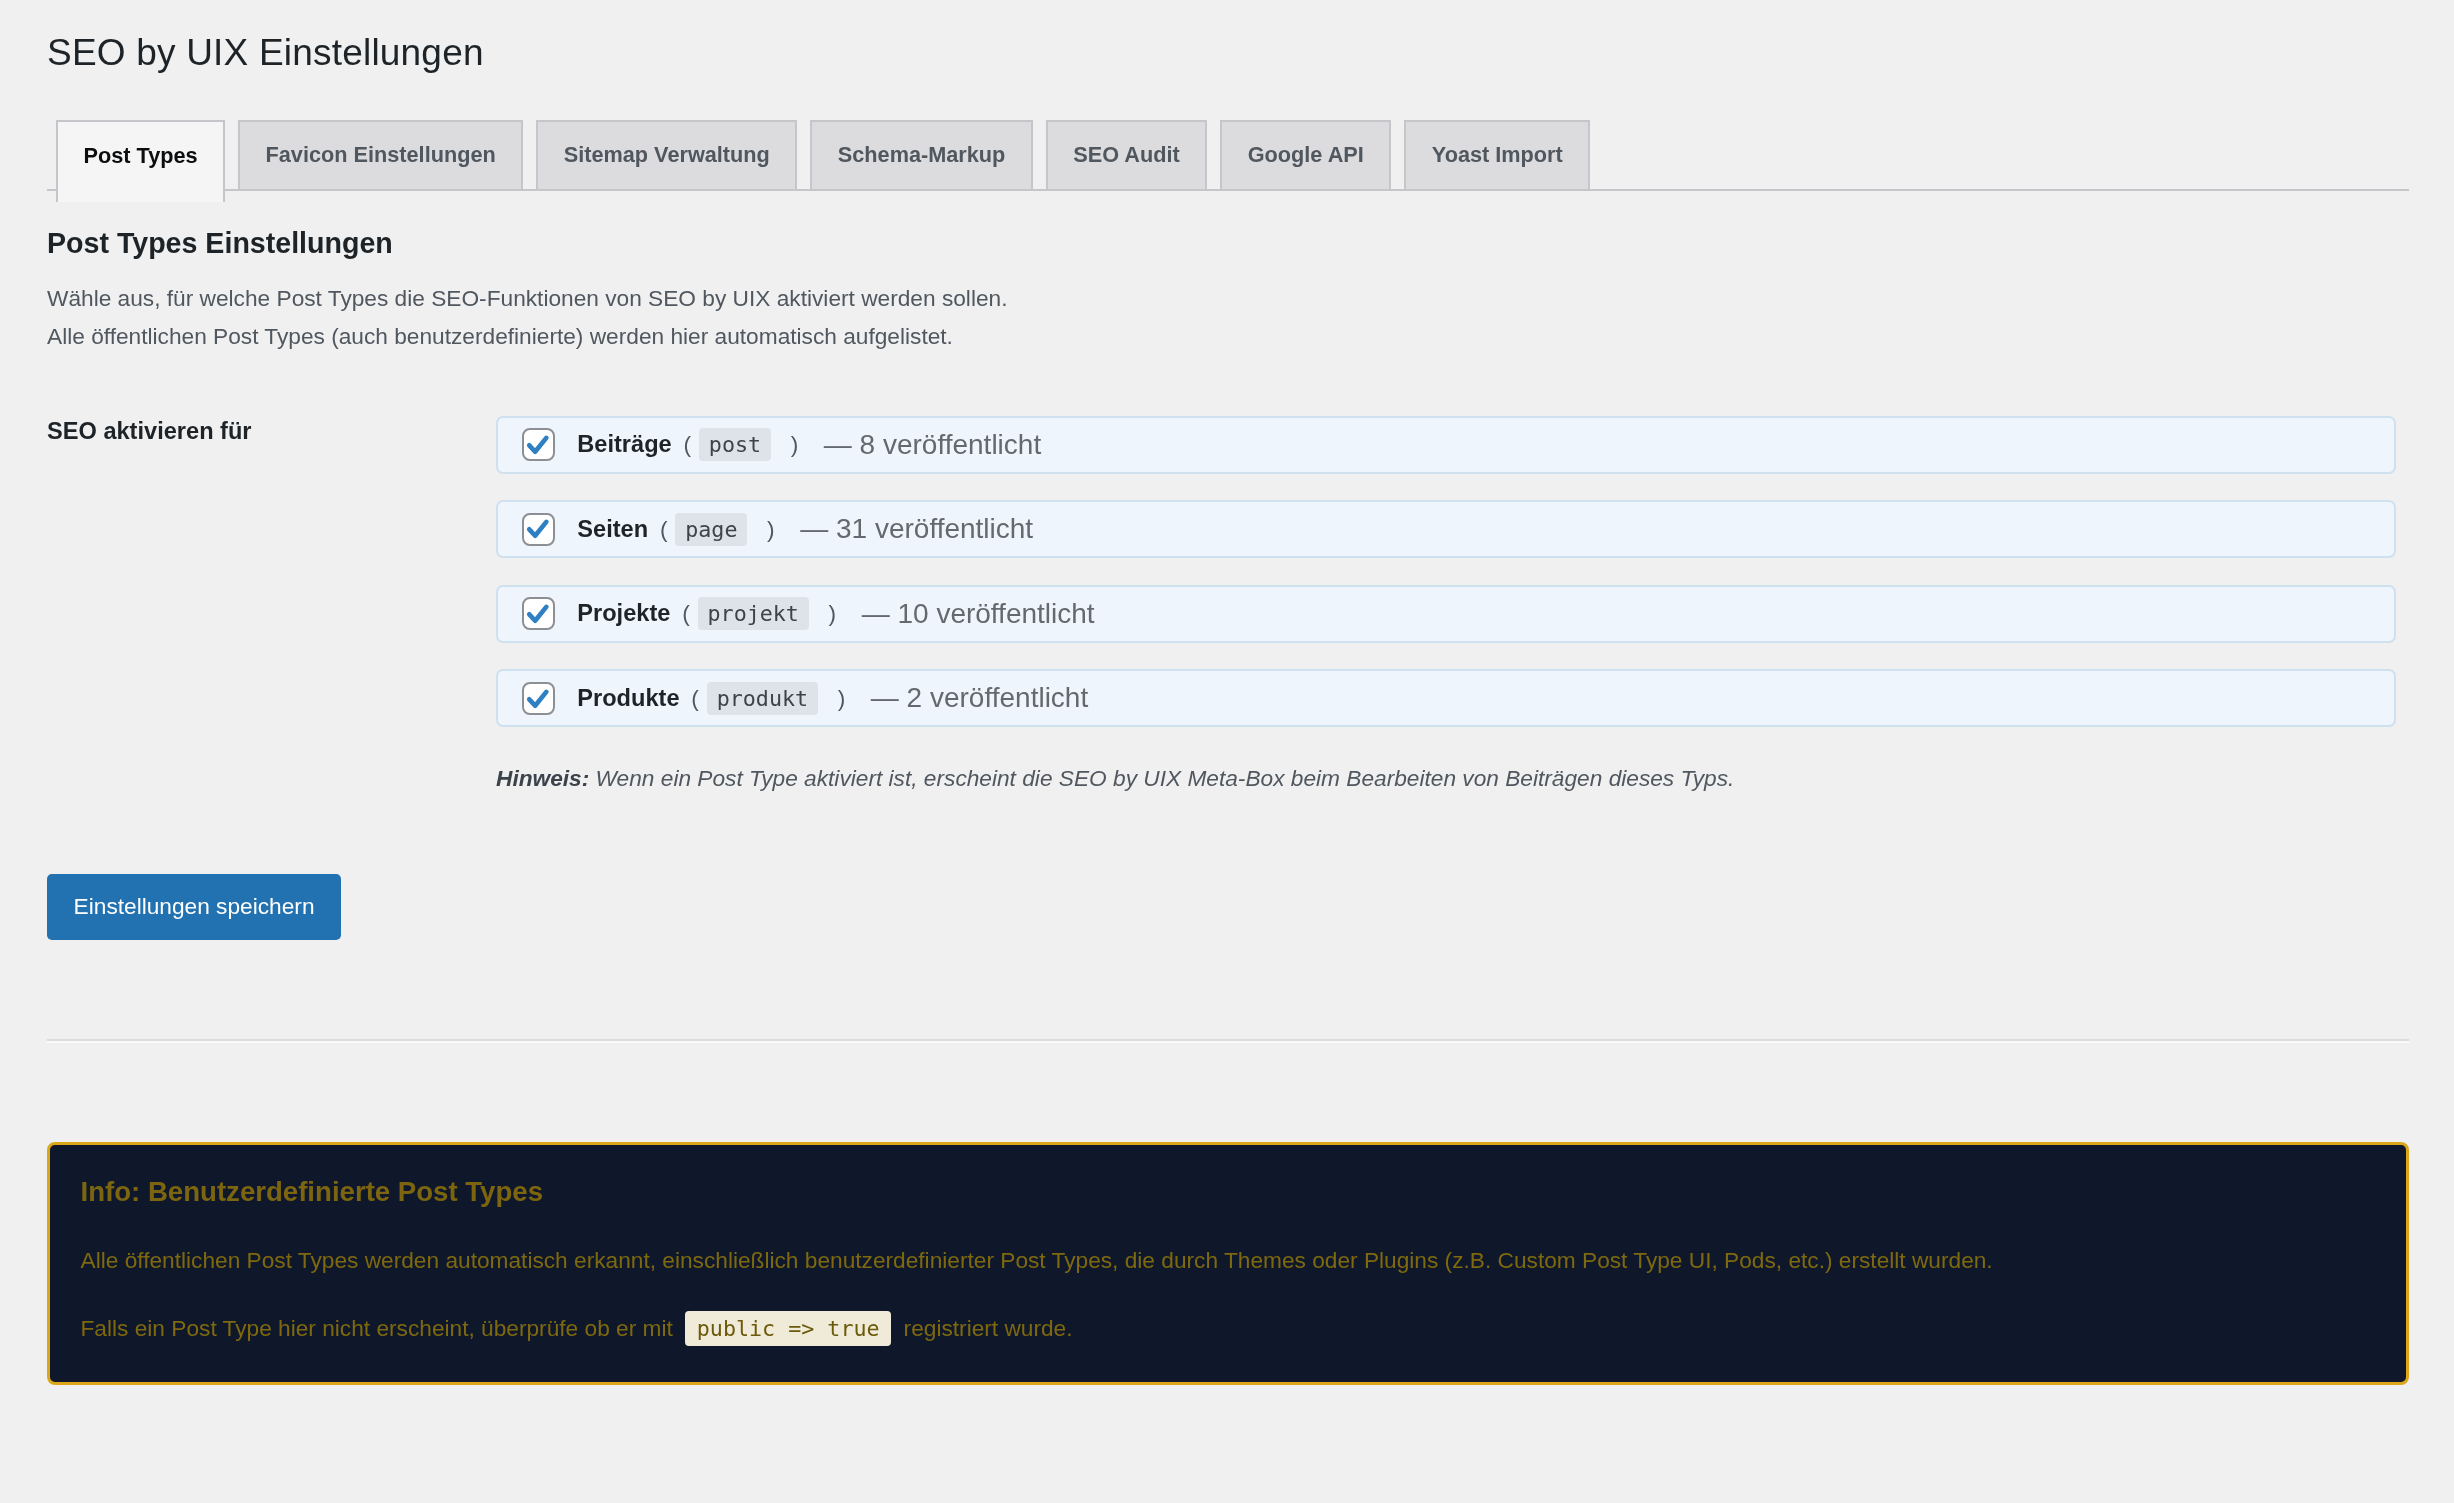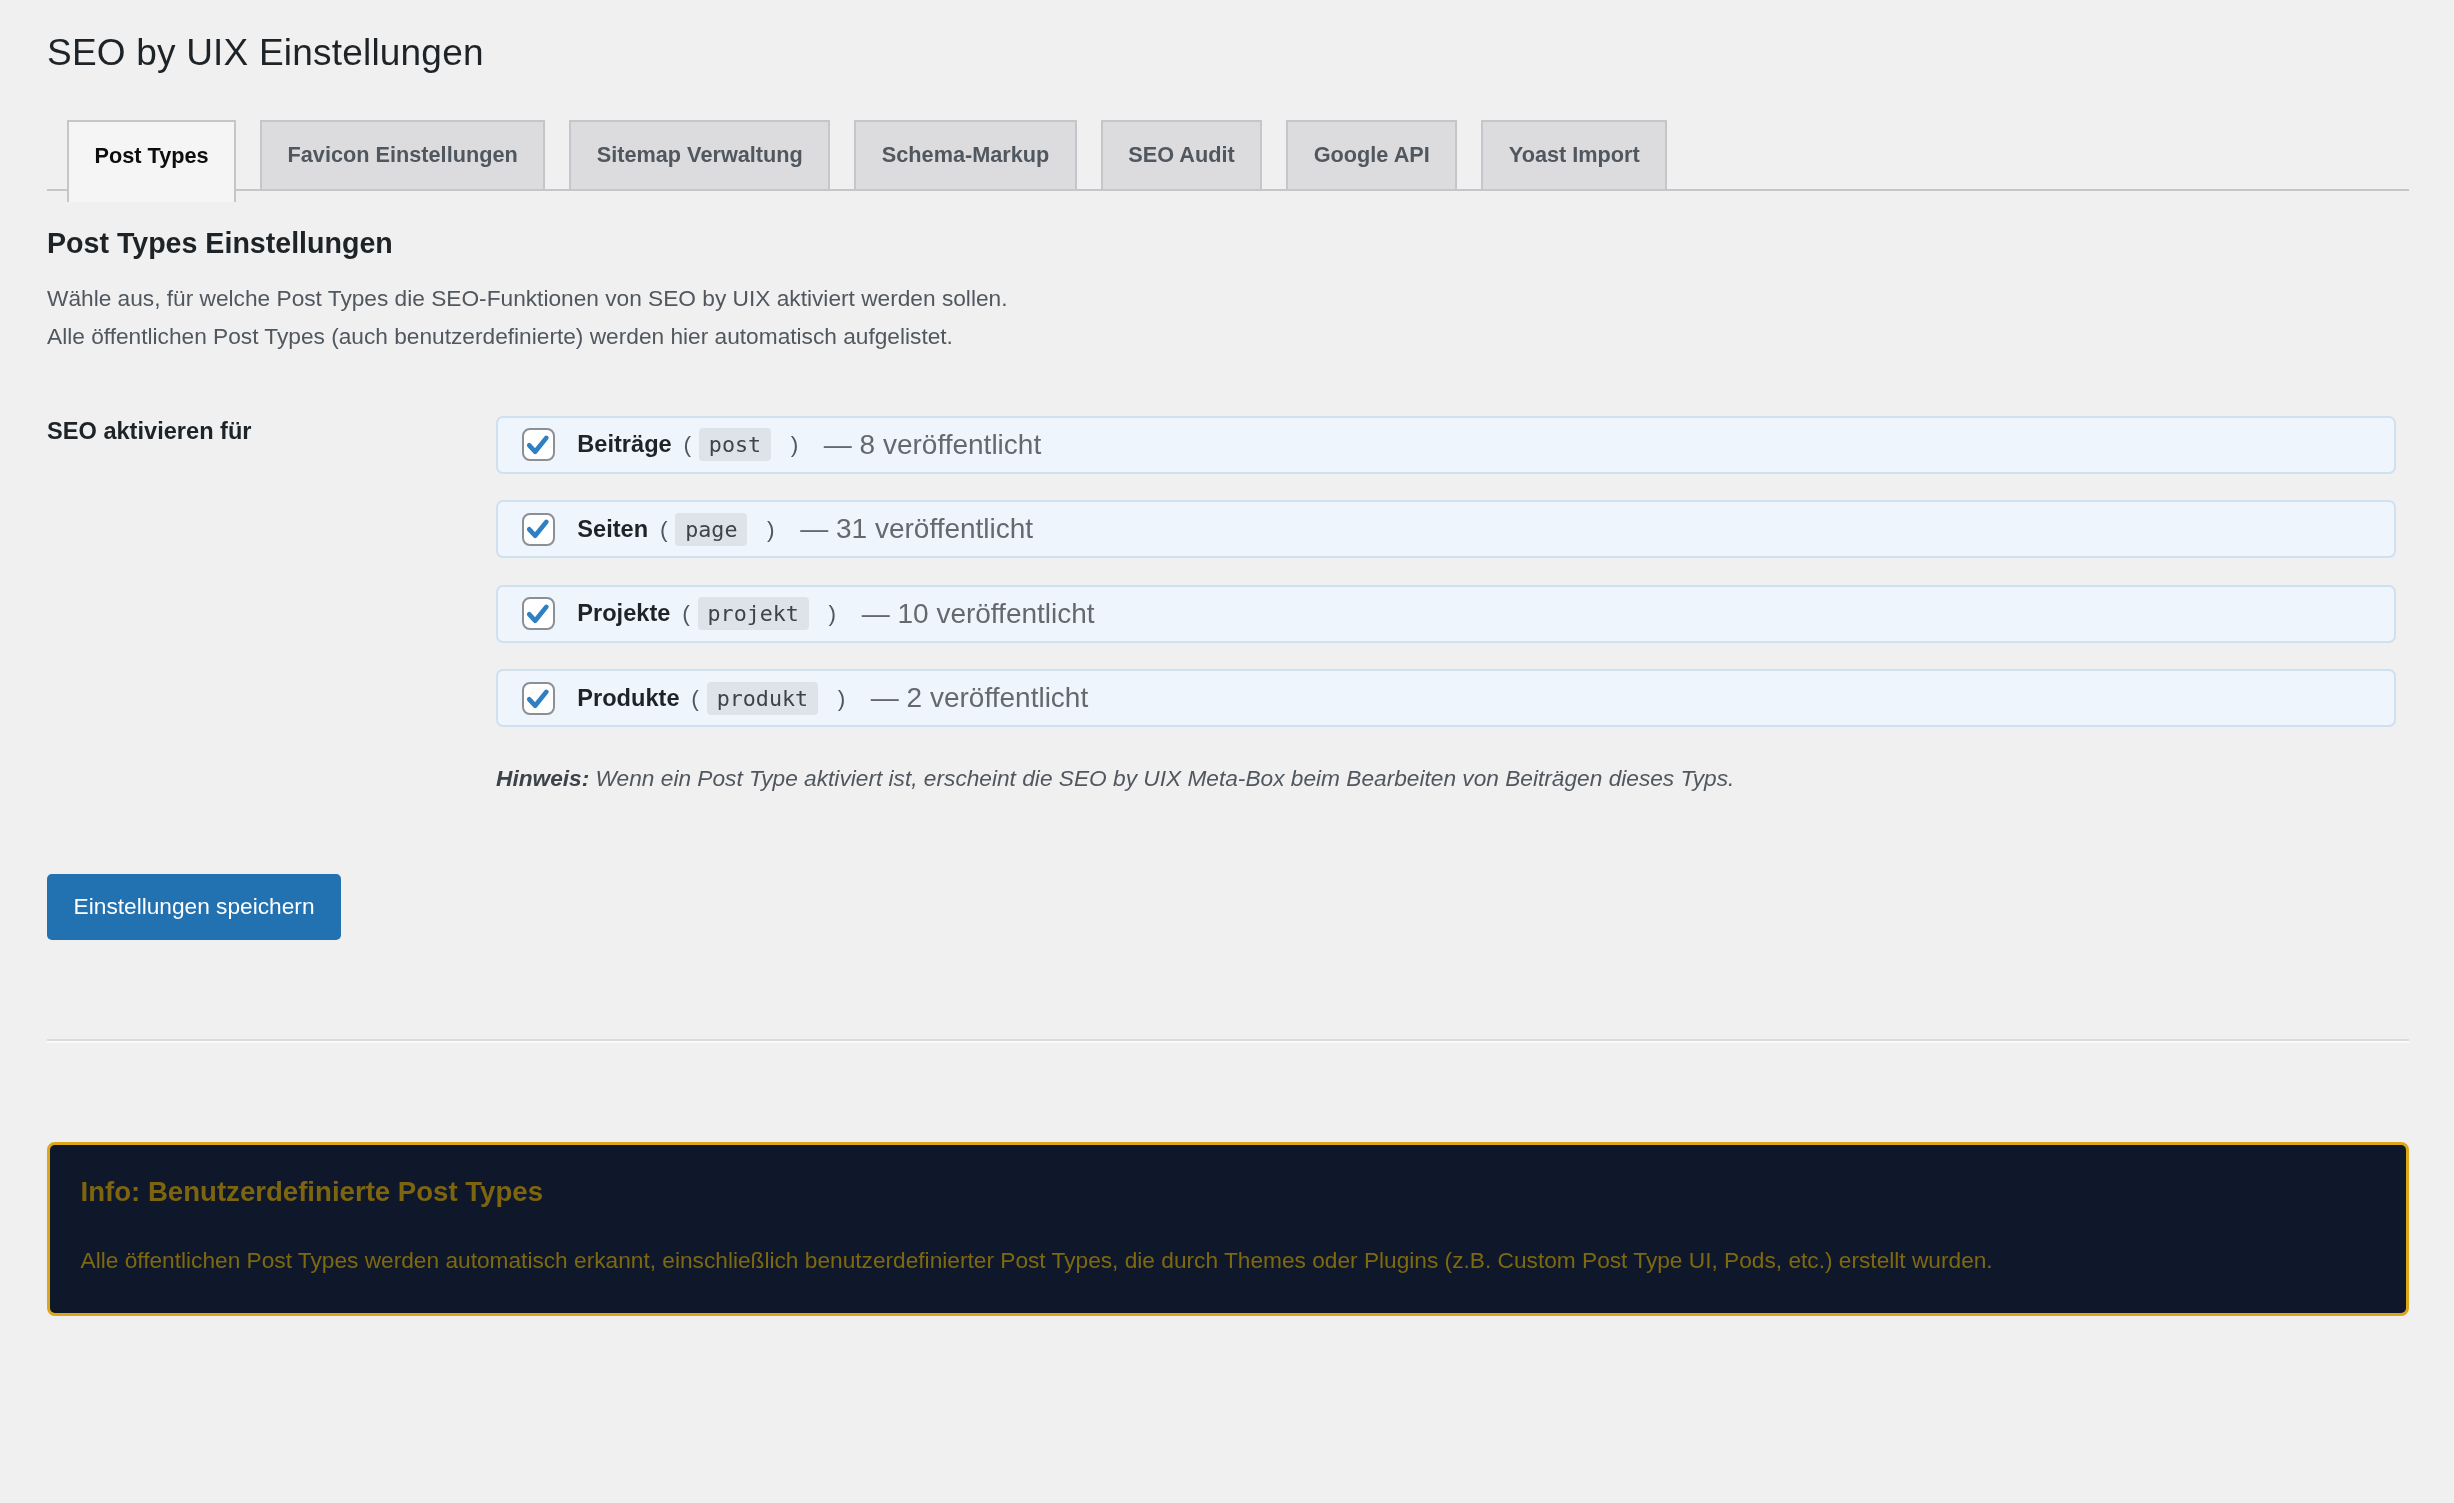--- a/index.html
+++ b/index.html
@@ -24,21 +24,21 @@
     margin-top:45px; padding-left:8.9px;
     border-bottom:2px solid #c5c6c9;
   }
   .nav-tab {
     display:inline-block;
     background:#dcdcde;
     border:2px solid #c5c6c9; border-bottom:none;
     padding:20.7px 25.6px;
     margin-right:12.8px;
     font-size:21.7px; font-weight:700; color:#50575e;
-    text-decoration:none; cursor:pointer; white-space:nowrap;margin-left:11px;
+    text-decoration:none; cursor:pointer; white-space:nowrap;
   }
   .nav-tab.active {
     background:#f5f5f6;
     color:#0c0d0e;
     margin-bottom:-12.8px;
     padding-bottom:33px;
   }
 
   
   h2.section-heading { margin-top:35px; font-size:28.6px; font-weight:700; color:#1d2327; line-height:35px; }
@@ -202,16 +202,21 @@
     </div>
   </div>
 
   <button class="save">Einstellungen speichern</button>
 
   <hr class="divider">
 
   <div class="info-box">
     <h3>Info: Benutzerdefinierte Post Types</h3>
     <p>Alle öffentlichen Post Types werden automatisch erkannt, einschließlich benutzerdefinierter Post Types, die durch Themes oder Plugins (z.B. Custom Post Type UI, Pods, etc.) erstellt wurden.</p>
+    <p>
+      <span>Falls ein Post Type hier nicht erscheint, überprüfe ob er mit</span>
+      <code class="info-code">public =&gt; true</code>
+      <span>registriert wurde.</span>
+    </p>
   </div>
 
 </div>
 
 
 </body></html>

